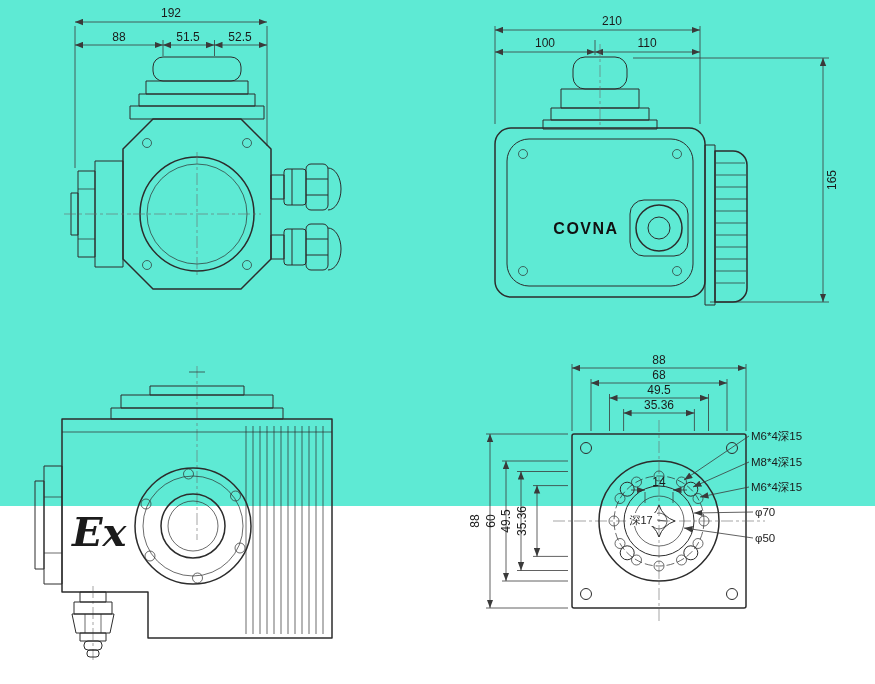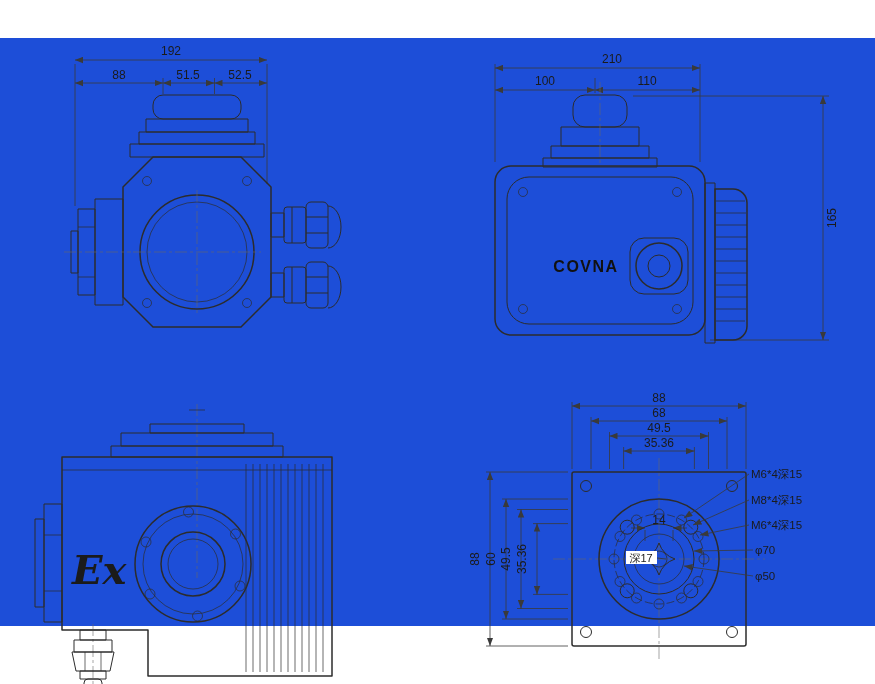--- a/index.html
+++ b/index.html
@@ -1,17 +1,17 @@
 <!DOCTYPE html>
 <html><head>
 <meta charset="utf-8">
 <style>
   html,body { margin:0; padding:0; background:#ffffff; }
   body { width:875px; height:684px; overflow:hidden; font-family:"Liberation Sans", sans-serif; }
-  .sheet { width:875px; height:588px; background:#1d4ed8;margin-top:38px; }
+  .sheet { width:875px; height:506px; background:#5eead4; }
   svg { display:block; }
   g.draw { stroke:#2c2c2c; fill:none; stroke-linejoin:round; stroke-linecap:butt; }
   .o1 { stroke-width:1.5; }
   .o2 { stroke-width:1; }
   .o3 { stroke-width:.7; }
   .cl { stroke:#6a6a6a; stroke-width:.6; stroke-dasharray:12 3 3 3; }
   g.dim line, g.dim path { stroke:#3a3a3a; stroke-width:.8; fill:none; }
   text { stroke:none; fill:#1b1b1b; font-family:"Liberation Sans", sans-serif; }
   .dtext { font-size:12px; }
   .ltext { font-size:11.5px; }

